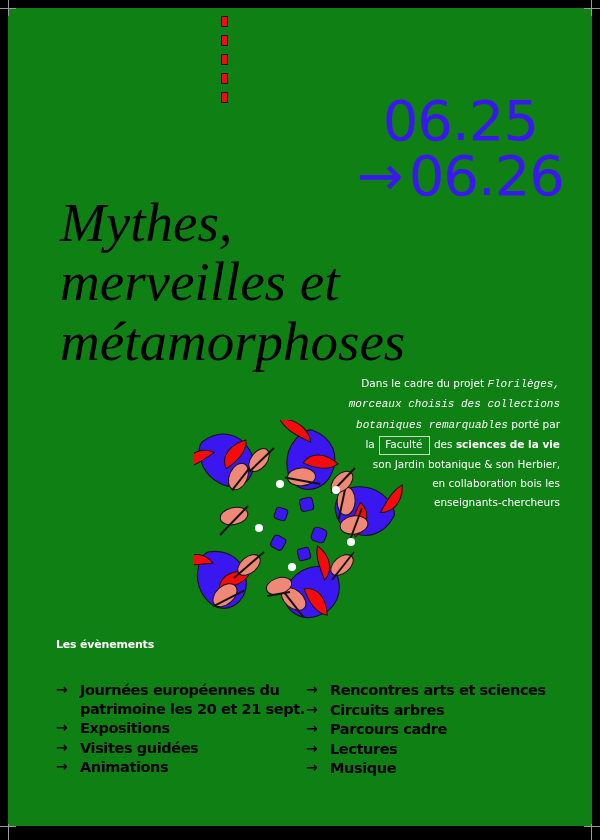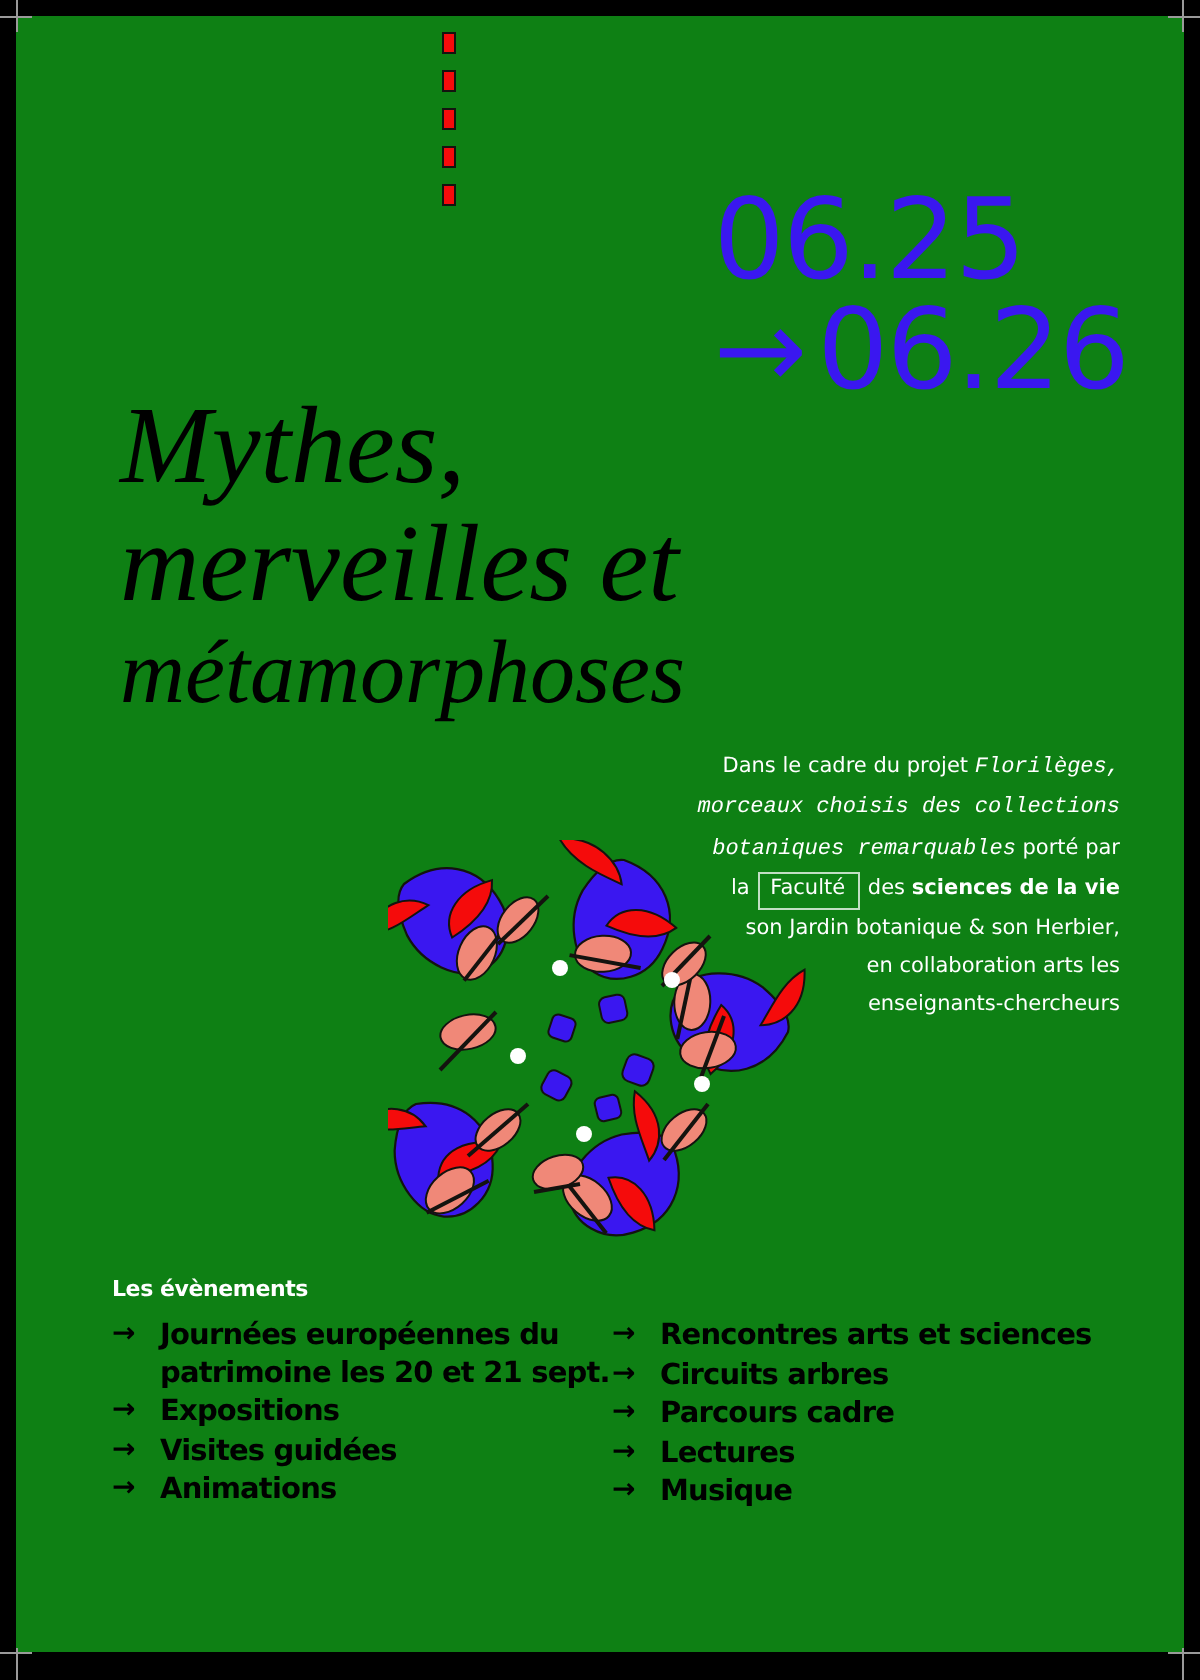--- a/index.html
+++ b/index.html
@@ -60,21 +60,21 @@
     margin-bottom: 8px;
     box-sizing: border-box;
   }
 
   
   .dates {
     position: absolute;
     right: 28px;
     top: 86px;
     z-index: 25;
-    text-align: left;
+    text-align: center;
     color: #3a17f0;
     font-family: "DejaVu Sans", sans-serif;
     font-size: 56px;
     line-height: 0.98;
     letter-spacing: -1px;
     font-weight: 400;
   }
   .dates .line2 {
     white-space: nowrap;
   }
@@ -94,21 +94,21 @@
     font-family: "Liberation Serif", "DejaVu Serif", serif;
     font-style: italic;
     font-weight: 400;
     font-size: 55px;
     line-height: 1.08;
     letter-spacing: 0px;
   }
   .title .tl { display: block; white-space: nowrap; }
   .title .tl1 { font-size: 55px; }
   .title .tl2 { font-size: 55px; }
-  .title .tl3 { font-size: 45px; }
+  .title .tl3 { font-size: 55px; }
 
   
   .credit {
     position: absolute;
     right: 32px;
     top: 366px;
     width: 216px;
     z-index: 30;
     text-align: right;
     color: #ffffff;
@@ -148,21 +148,21 @@
     top: 630px;
     width: 520px;
     z-index: 30;
   }
   .events-label {
     color: #ffffff;
     font-family: "DejaVu Sans", sans-serif;
     font-weight: bold;
     font-size: 11px;
     letter-spacing: -0.2px;
-    margin-bottom: 8px;
+    margin-bottom: 30px;
   }
   .events-cols {
     display: flex;
     gap: 0px;
   }
   .ev-col { }
   .ev-col-left { width: 250px; }
   .ev-col-right { width: 260px; }
   .ev-item {
     display: flex;
@@ -209,21 +209,21 @@
       <span class="tl tl2">merveilles et</span>
       <span class="tl tl3">métamorphoses</span>
     </h1>
 
     <div class="credit">
       <div><span>Dans le cadre du projet </span><span class="it">Florilèges,</span></div>
       <div class="it">morceaux choisis des collections</div>
       <div><span class="it">botaniques remarquables</span><span> porté par</span></div>
       <div><span>la</span> <span class="boxed">Faculté</span> <span>des</span> <span class="bold">sciences de la vie</span></div>
       <div>son Jardin botanique &amp; son Herbier,</div>
-      <div>en collaboration arts les</div>
+      <div>en collaboration bois les</div>
       <div>enseignants-chercheurs</div>
     </div>
 
     <div class="flora">
       <svg width="210" height="215" viewBox="0 0 210 215" xmlns="http://www.w3.org/2000/svg">
         <g>
 
           <g transform="translate(118,10) rotate(15)">
             <path d="M0,0 C 22,2 34,18 30,38 C 27,54 12,62 0,58 C -12,54 -20,36 -16,20 C -12,8 -7,1 0,0 Z" fill="#3a17f0" stroke="#14130f" stroke-width="1.1"></path>
             <path d="M-34,-2 C -16,-8 -2,2 2,12 C -10,10 -24,8 -34,-2 Z" fill="#f50b0b" stroke="#14130f" stroke-width="1"></path>

